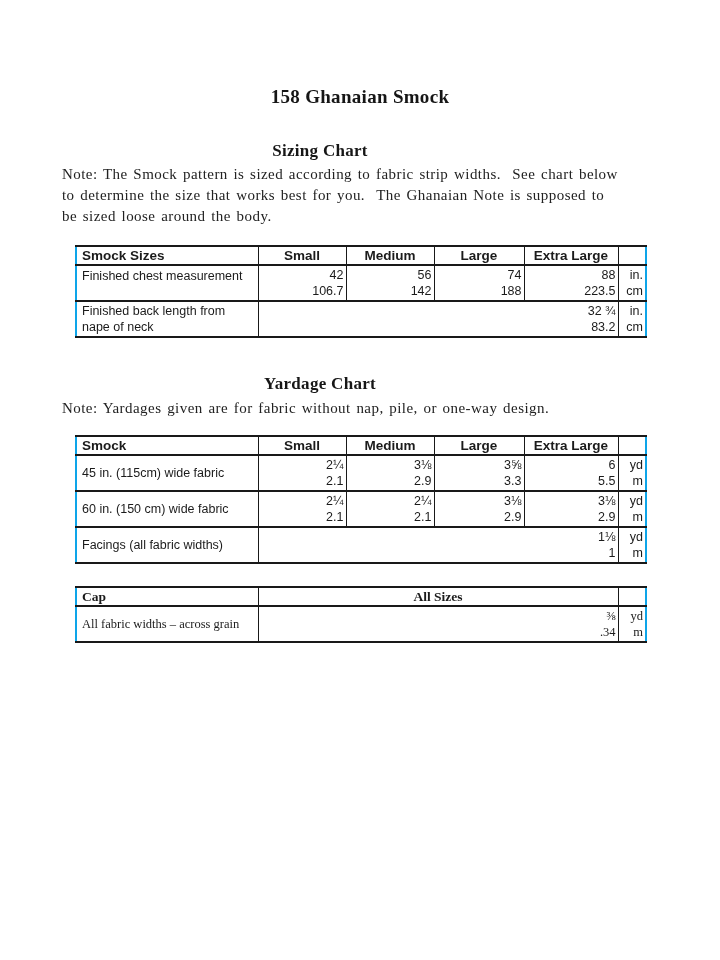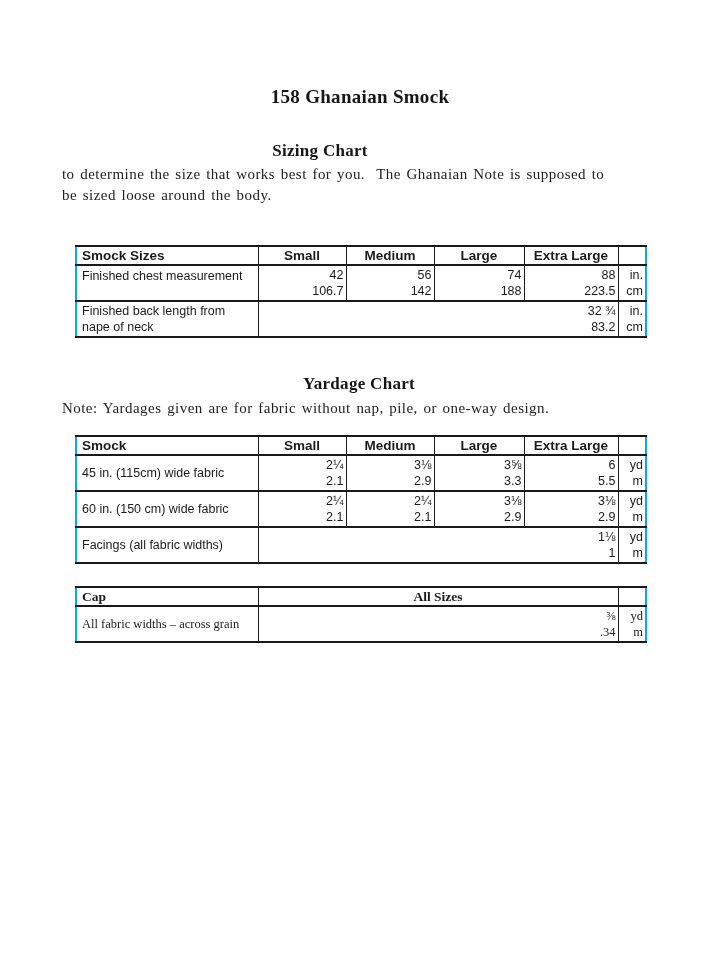--- a/index.html
+++ b/index.html
@@ -25,21 +25,21 @@
   .section-heading {
     left: 0; width: 640px;
     text-align: center;
     font-family: "Liberation Serif", serif;
     font-weight: bold;
     font-size: 17px;
     letter-spacing: 0.3px;
     color: #161616;
   }
   #sizing-heading  { top: 141px; }
-  #yardage-heading { top: 374px; margin-left: 39px; }
+  #yardage-heading { top: 374px; }
 
   .note { left: 62px; color: #222222; }
   #sizing-note  { top: 164px; }
   #yardage-note { top: 398px; }
   .note-line {
     font-size: 15px;
     line-height: 21px;
     letter-spacing: 0.45px;
     word-spacing: 1.5px;
     white-space: pre;
@@ -94,20 +94,21 @@
   td.lbl { line-height: 16px; }
 </style>
 </head>
 <body>
 
 <div class="abs page-title">158 Ghanaian Smock</div>
 
 <div class="abs section-heading" id="sizing-heading">Sizing Chart</div>
 
 <div class="abs note" id="sizing-note">
+  <div class="note-line">Note: The Smock pattern is sized according to fabric strip widths.  See chart below</div>
   <div class="note-line">to determine the size that works best for you.  The Ghanaian Note is supposed to</div>
   <div class="note-line">be sized loose around the body.</div>
 </div>
 
 <table class="abs grid" id="sizing-table">
   <colgroup>
     <col class="c-label">
       <col class="c-s">
       <col class="c-m">
       <col class="c-l">

